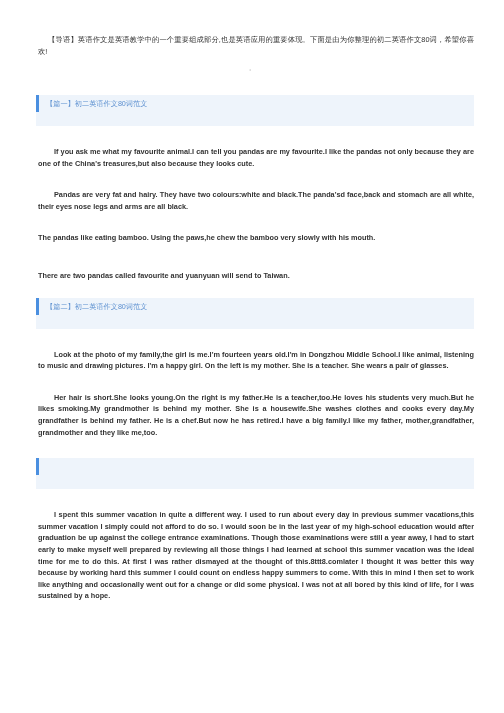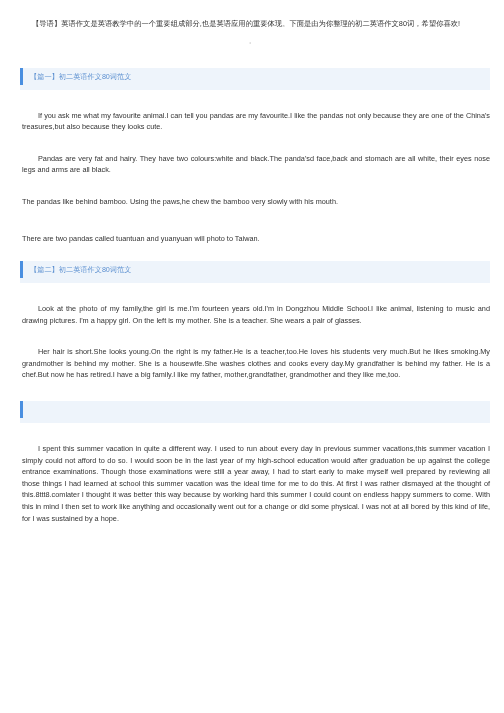--- a/index.html
+++ b/index.html
@@ -11,21 +11,21 @@
   body {
     width: 504px;
     height: 713px;
     font-family: "Liberation Sans", "DejaVu Sans", sans-serif;
     color: #333333;
     overflow: hidden;
   }
   .page {
     width: 504px;
     box-sizing: border-box;
-    padding: 0;
+    padding: 16px;
     background: #fff;
   }
   .intro {
     margin: 0;
     padding: 18px 14px 0 22px;
     font-size: 7.3px;
     line-height: 11.5px;
     color: #333;
     text-align: justify;
   }
@@ -38,21 +38,21 @@
     text-align: center;
     font-size: 6px;
     color: #9a9a9a;
     line-height: 22px;
     letter-spacing: 0;
   }
   .section-head {
     position: relative;
     margin: 0 14px 0 20px;
     background: #eef4fb;
-    height: 22px;
+    height: 31px;
     line-height: 17px;
     font-size: 7.2px;
     color: #5b8fd0;
     padding-left: 8px;
     box-sizing: border-box;
     overflow: hidden;
   }
   .section-head .bar {
     position: absolute;
     left: 0;
@@ -66,20 +66,21 @@
     display: inline-block;
     padding-left: 2px;
   }
   .para {
     margin: 0;
     padding: 0 14px 0 22px;
     font-size: 7.3px;
     line-height: 11.6px;
     color: #333;
     text-align: justify;
+    font-weight: bold;
   }
   .para .indent {
     display: inline-block;
     width: 16px;
   }
   .gap-m  { height: 16px; }
   .gap-l  { height: 20px; }
   .gap-xl { height: 26px; }
 </style>
 </head>
@@ -101,25 +102,25 @@
   <div class="gap-l"></div>
 
   <p class="para"><span class="indent"></span><span>If you ask me what my favourite animal.I can tell you pandas are my favourite.I like the pandas not only because they are one of the China's treasures,but also because they looks cute.</span></p>
 
   <div class="gap-l"></div>
 
   <p class="para"><span class="indent"></span><span>Pandas are very fat and hairy. They have two colours:white and black.The panda'sd face,back and stomach are all white, their eyes nose legs and arms are all black.</span></p>
 
   <div class="gap-l"></div>
 
-  <p class="para"><span>The pandas like behind bamboo. Using the paws,he chew the bamboo very slowly with his mouth.</span></p>
+  <p class="para"><span>The pandas like eating bamboo. Using the paws,he chew the bamboo very slowly with his mouth.</span></p>
 
   <div class="gap-xl"></div>
 
-  <p class="para"><span>There are two pandas called tuantuan and yuanyuan will photo to Taiwan.</span></p>
+  <p class="para"><span>There are two pandas called favourite and yuanyuan will send to Taiwan.</span></p>
 
   <div class="gap-m"></div>
 
   <div class="section-head">
     <span class="bar"></span>
     <span class="title-text">【篇二】初二英语作文80词范文</span>
   </div>
 
   <div class="gap-l"></div>
 

